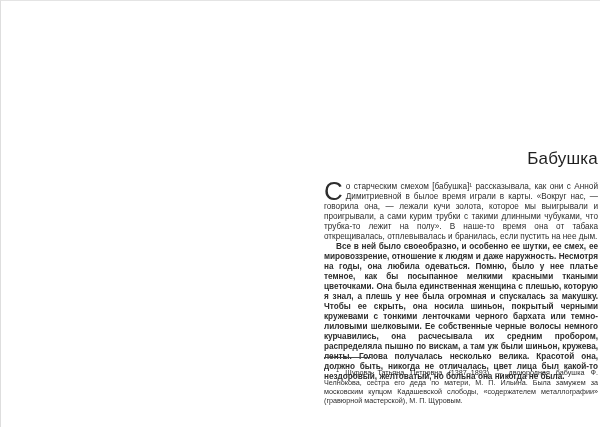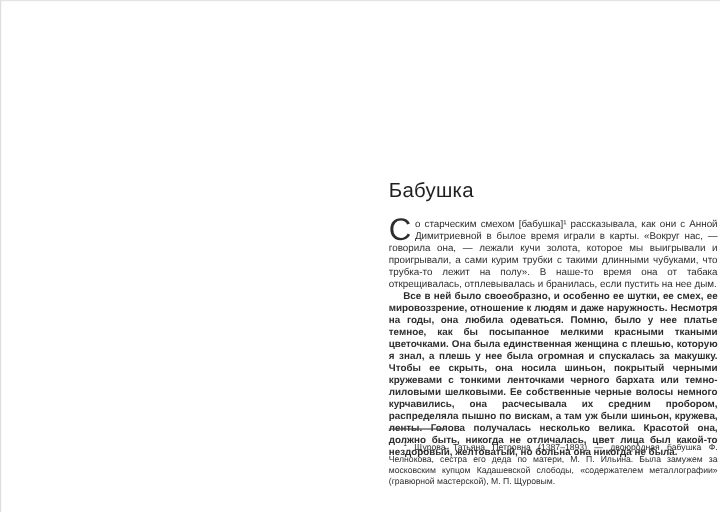--- a/index.html
+++ b/index.html
@@ -23,21 +23,21 @@
     left: 323px;
     top: 0;
     width: 274px;
     height: 427px;
   }
   .chapter-title {
     position: absolute;
     top: 148px;
     left: 0;
     width: 100%;
-    text-align: left;
+    text-align: right;
     font-size: 17px;
     letter-spacing: 0.2px;
     color: #1f1f1f;
   }
   .bodytext {
     position: absolute;
     top: 181px;
     left: 0;
     width: 274px;
     font-size: 8.2px;

